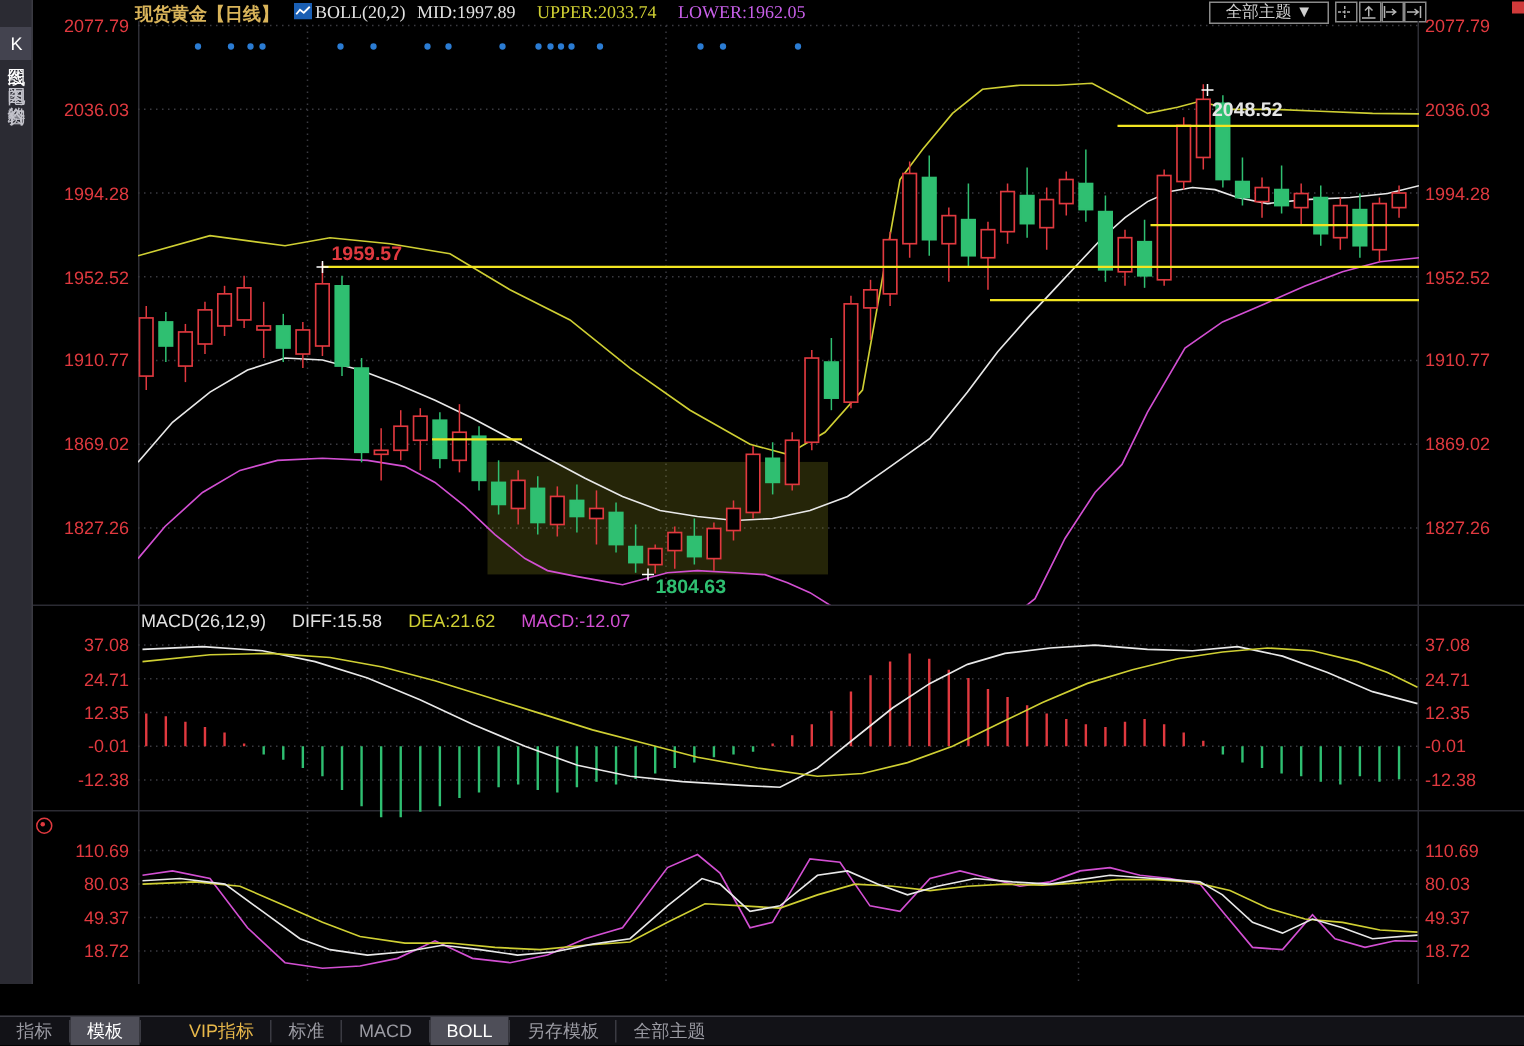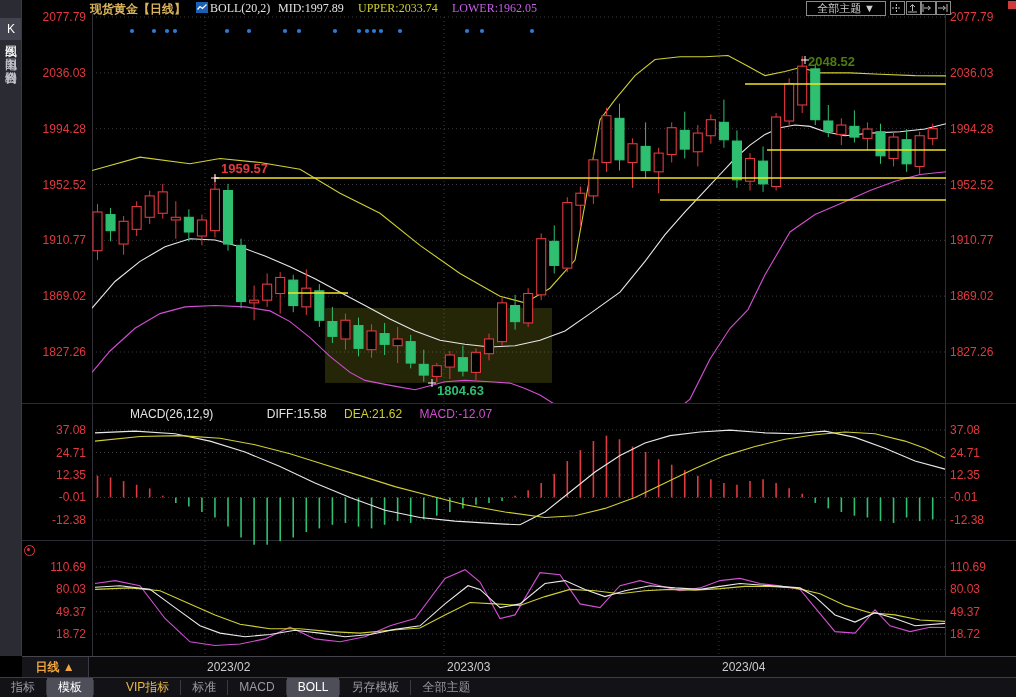--- a/index.html
+++ b/index.html
@@ -20,21 +20,21 @@
   .t-mid{left:256px;color:#e2e2e2;}
   .t-upper{left:336px;color:#cfcf33;}
   .t-lower{left:430px;color:#c75fe8;}
   .theme-btn{position:absolute;left:784px;top:1px;width:78px;height:13px;border:1px solid #8a8a8a;color:#cfcfcf;font-size:11px;line-height:13px;text-align:center;cursor:pointer;}
   .tool-ic{position:absolute;top:2px;width:13px;height:12px;border:1px solid #8a8a8a;cursor:pointer;}
   .corner-red{position:absolute;left:986px;top:0;width:8px;height:8px;background:#d03a3a;}
 
   
   .legend{position:absolute;font-size:12px;white-space:nowrap;}
   .legend span{margin-right:14px;}
-  .lg-white{color:#e2e2e2;padding-left:36px;} .lg-yellow{color:#cfcf33;} .lg-magenta{color:#d24fd2;}
+  .lg-white{color:#e2e2e2;} .lg-yellow{color:#cfcf33;} .lg-magenta{color:#d24fd2;}
   .kdj-dot{position:absolute;left:24px;top:545px;width:9px;height:9px;border:1px solid #e0393f;border-radius:50%;}
   .kdj-dot i{position:absolute;left:2px;top:2px;width:3px;height:3px;background:#e0393f;border-radius:50%;}
 
   
   .xaxis-row{position:absolute;left:22px;top:656px;width:994px;height:21px;background:#0b0b0e;border-top:1px solid #45454e;box-sizing:border-box;}
   .period-cell{position:absolute;left:0;top:0;width:66px;height:20px;border-right:1px solid #3a3a42;background:#15151a;color:#f0a43c;font-size:12px;font-weight:bold;line-height:20px;text-align:center;cursor:pointer;}
   .x-lab{position:absolute;top:3px;color:#cccccc;font-size:12px;}
 
   
   .toolbar{position:absolute;left:0;top:677px;width:1016px;height:20px;background:#121217;border-top:1px solid #3c3c44;box-sizing:border-box;display:flex;align-items:stretch;}
@@ -394,45 +394,36 @@
       <div class="y-lab left" style="top: 514px;">-12.38</div>
       <div class="y-lab right" style="top: 514px;">-12.38</div>
       <div class="y-lab left" style="top: 561px;">110.69</div>
       <div class="y-lab right" style="top: 561px;">110.69</div>
       <div class="y-lab left" style="top: 583.336px;">80.03</div>
       <div class="y-lab right" style="top: 583.336px;">80.03</div>
       <div class="y-lab left" style="top: 605.672px;">49.37</div>
       <div class="y-lab right" style="top: 605.672px;">49.37</div>
       <div class="y-lab left" style="top: 628px;">18.72</div>
       <div class="y-lab right" style="top: 628px;">18.72</div>
-      <div class="ann" style="left: 808px; top: 54px; color: #4d7c0f;">2048.52</div>
+      <div class="ann" style="left: 808px; top: 65px; color: #e5e5e5;">2048.52</div>
       <div class="ann" style="left: 221px; top: 161px; color: rgb(224, 57, 63);">1959.57</div>
       <div class="ann" style="left: 437px; top: 383px; color: rgb(47, 191, 113);">1804.63</div>
     </div>
 
   <div class="legend" style="left:94px;top:407px;">
     <span class="lg-white">MACD(26,12,9)</span>
     <span class="lg-white">DIFF:15.58</span>
     <span class="lg-yellow">DEA:21.62</span>
     <span class="lg-magenta">MACD:-12.07</span>
   </div>
 
   <span class="kdj-dot">
       <i></i>
     </span>
 
-  <div class="xaxis-row">
-    <div class="period-cell">
-      <span>日线</span>
-      <span>▲</span>
-    </div>
-    <span class="x-lab" style="left:185px">2023/02</span>
-    <span class="x-lab" style="left:425px">2023/03</span>
-    <span class="x-lab" style="left:700px">2023/04</span>
-  </div>
 
   <div class="toolbar">
     <div class="tb-tab">指标</div>
     <i class="tb-sep"></i>
     <div class="tb-tab active">模板</div>
     <i class="tb-sep"></i>
     <div class="tb-tab vip">VIP指标</div>
     <i class="tb-sep"></i>
     <div class="tb-tab">标准</div>
     <i class="tb-sep"></i>

